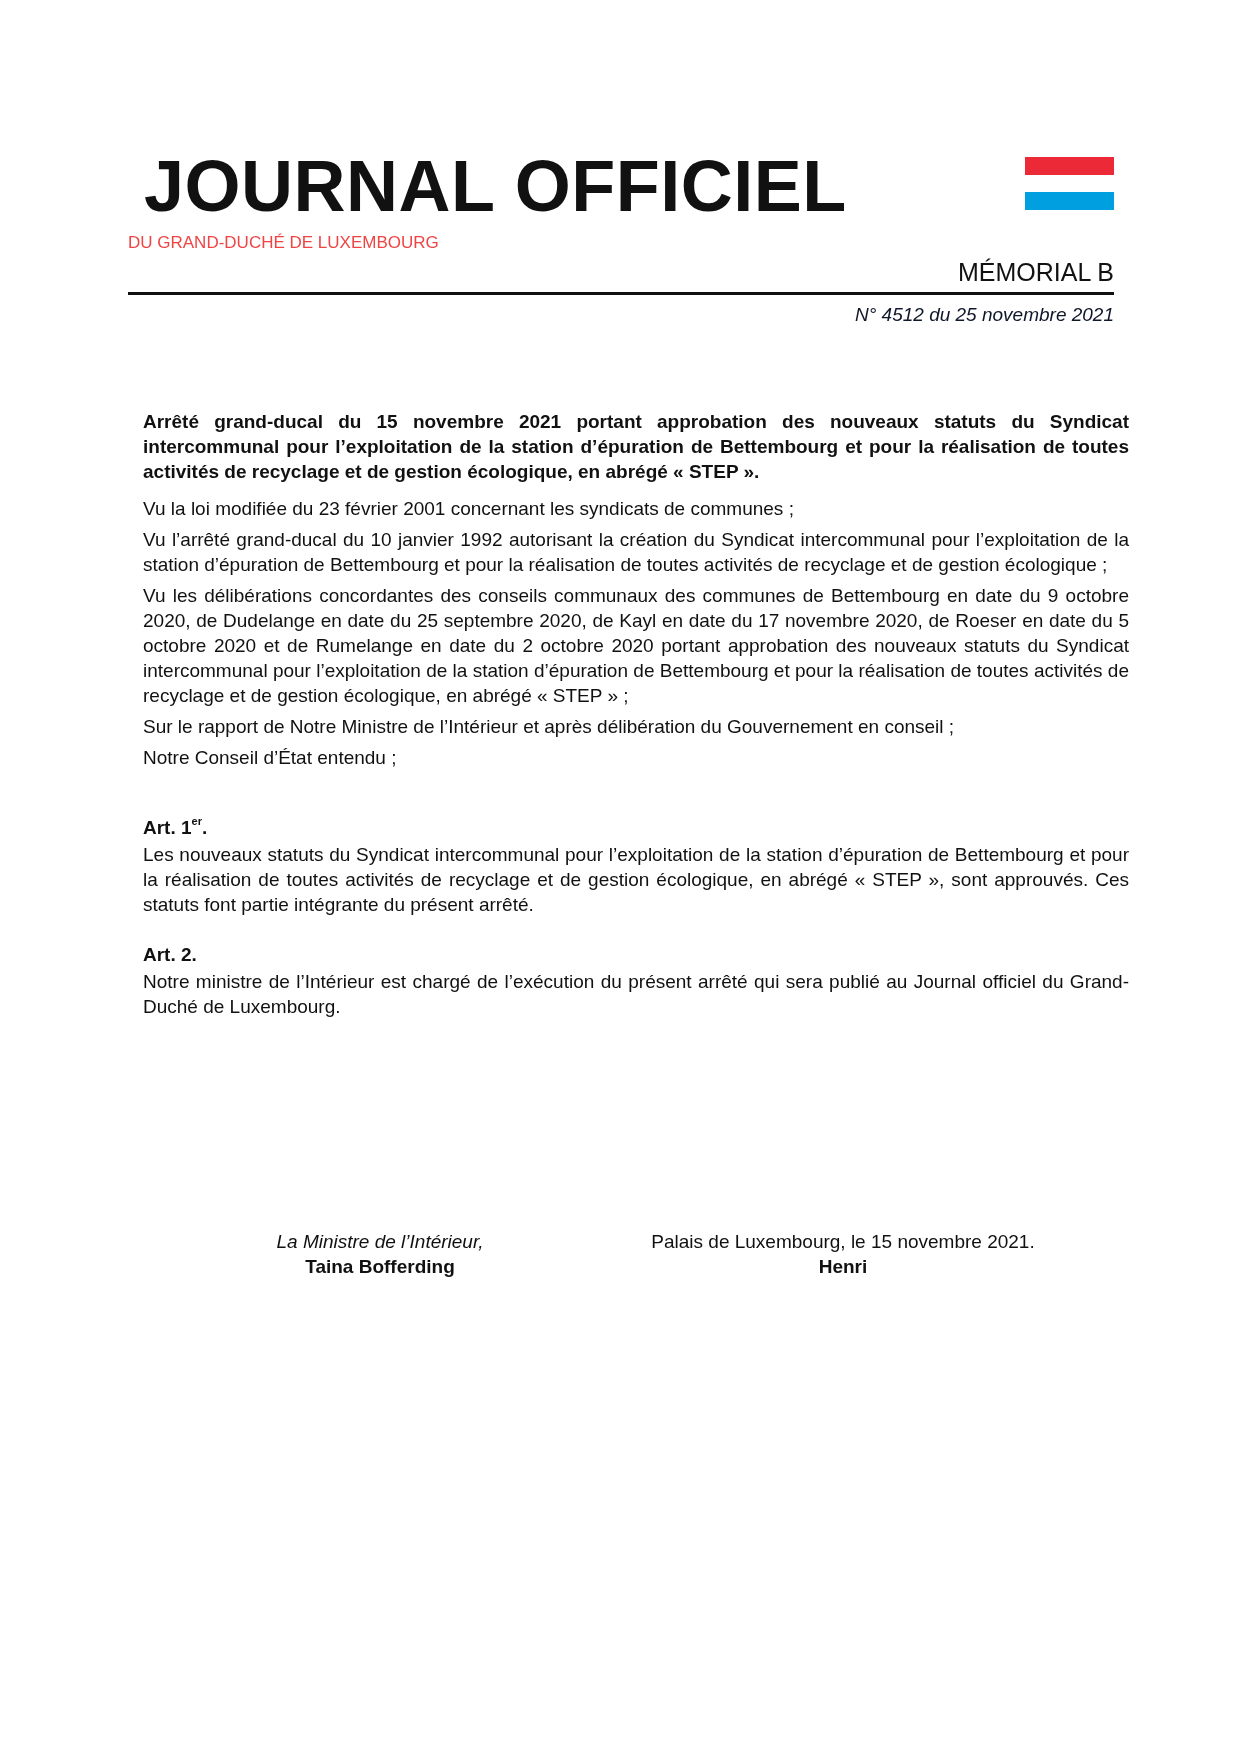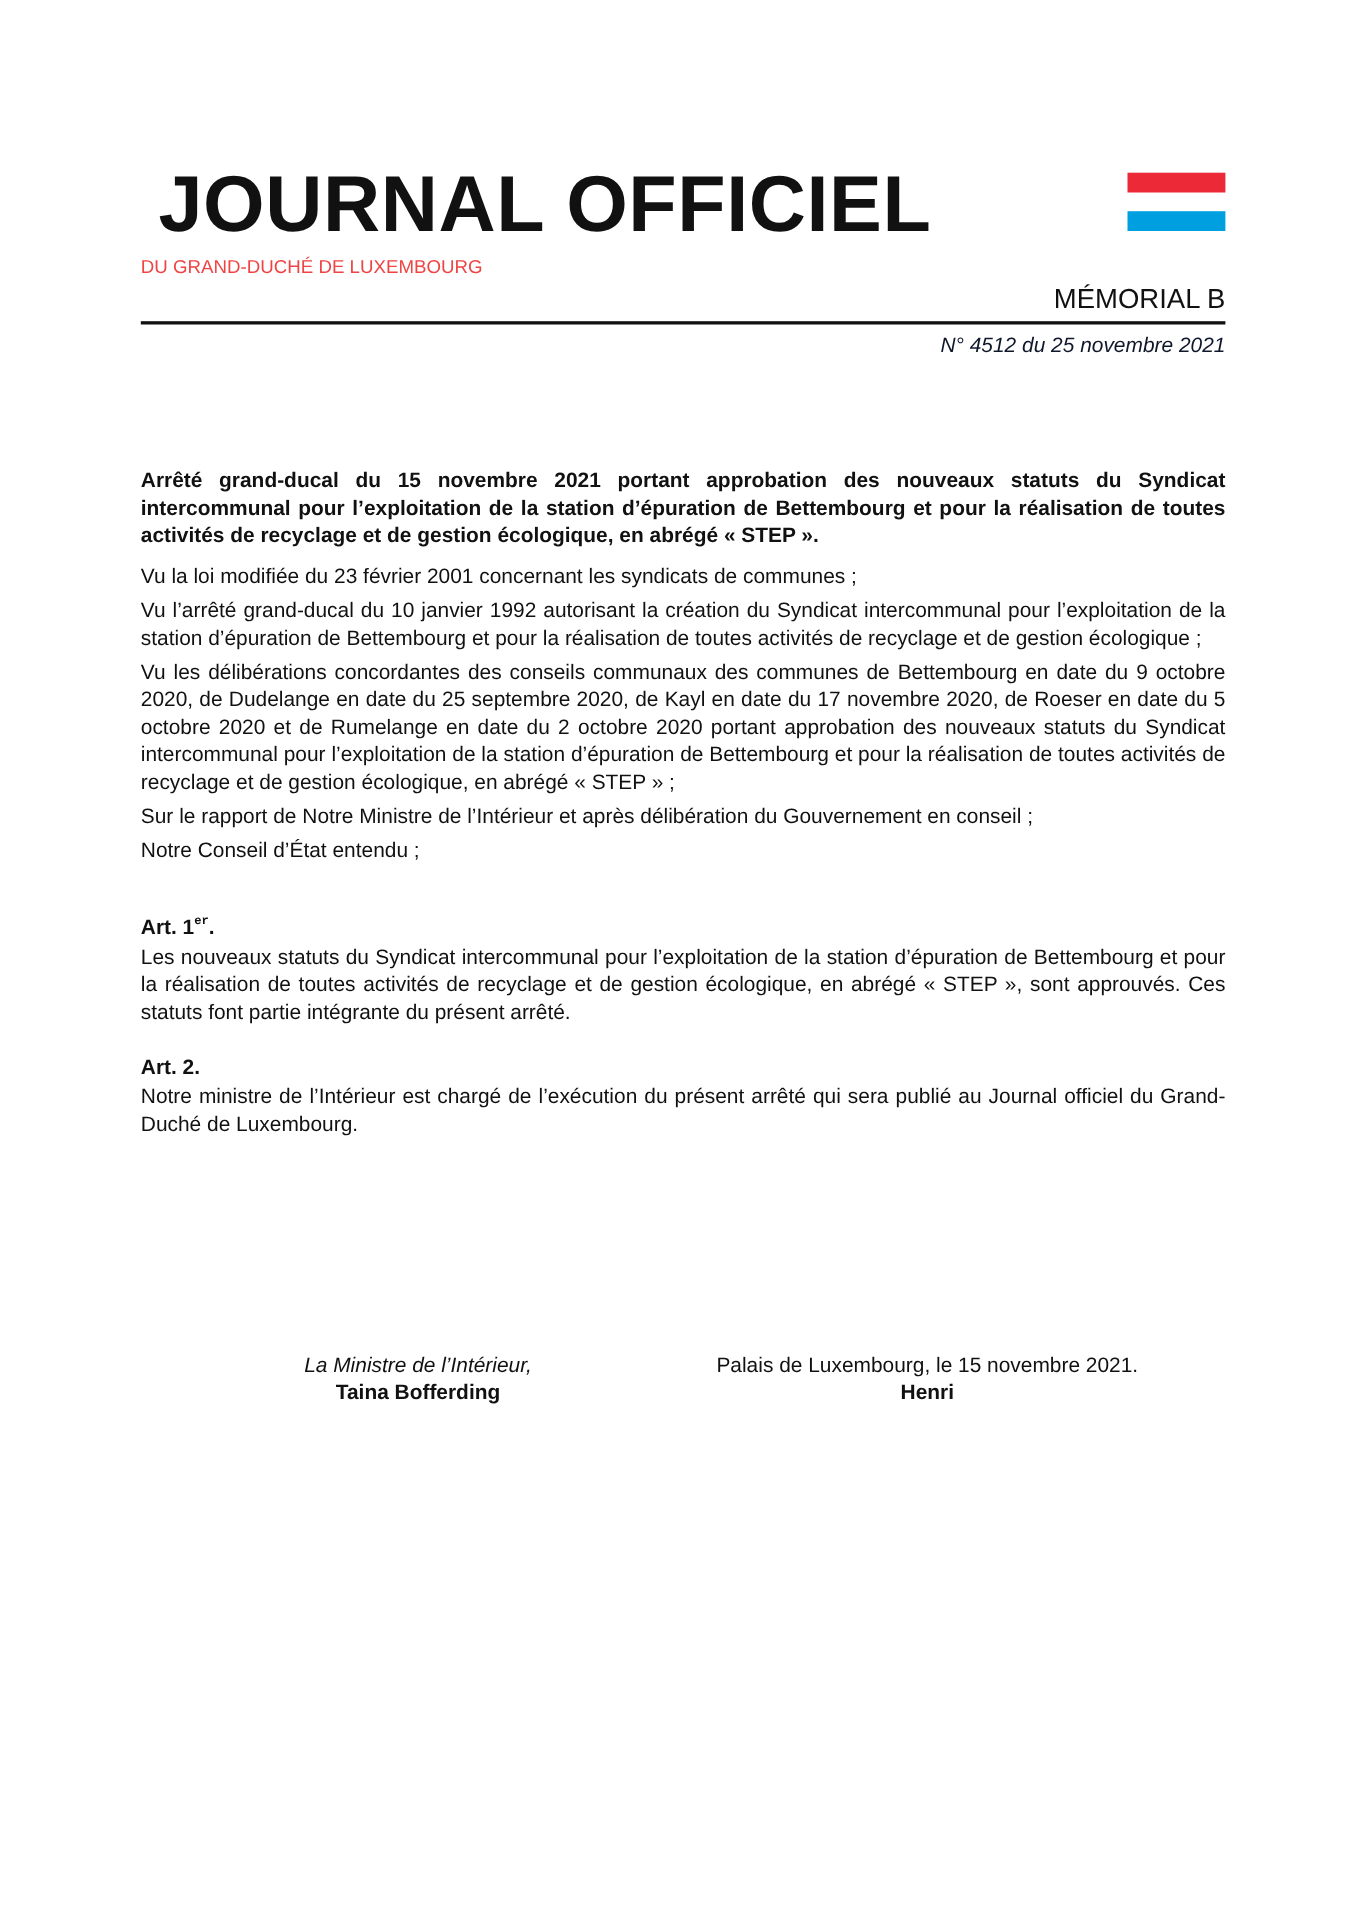--- a/index.html
+++ b/index.html
@@ -72,27 +72,26 @@
     .issue-number {
       position: absolute;
       right: 0;
       top: 304px;
       font-size: 19px;
       font-style: italic;
       color: #0f172a;
     }
     .body-text {
       position: absolute;
-      left: 0;
+      left: 15px;
       top: 409px;
       width: 986px;
       font-size: 19px;
       line-height: 25px;
       text-align: justify;
-      margin-top: 16px;
     }
     .act-title {
       font-weight: bold;
       margin: 0 0 12px 0;
     }
     .para {
       margin: 0 0 6px 0;
     }
     .decree {
       text-align: center;
@@ -100,21 +99,20 @@
       margin: 40px 0 0 0;
     }
     .article-heading {
       font-weight: bold;
       margin: 45px 0 2px 0;
     }
     .article-heading sup {
       font-size: 11px;
       vertical-align: 9px;
       line-height: 0;
-      font-family: Liberation Mono, monospace;
     }
     .article2 .article-heading { margin-top: 25px; }
     .signatures {
       position: absolute;
       left: 0;
       top: 1229px;
       width: 986px;
       font-size: 19px;
       line-height: 25px;
     }

